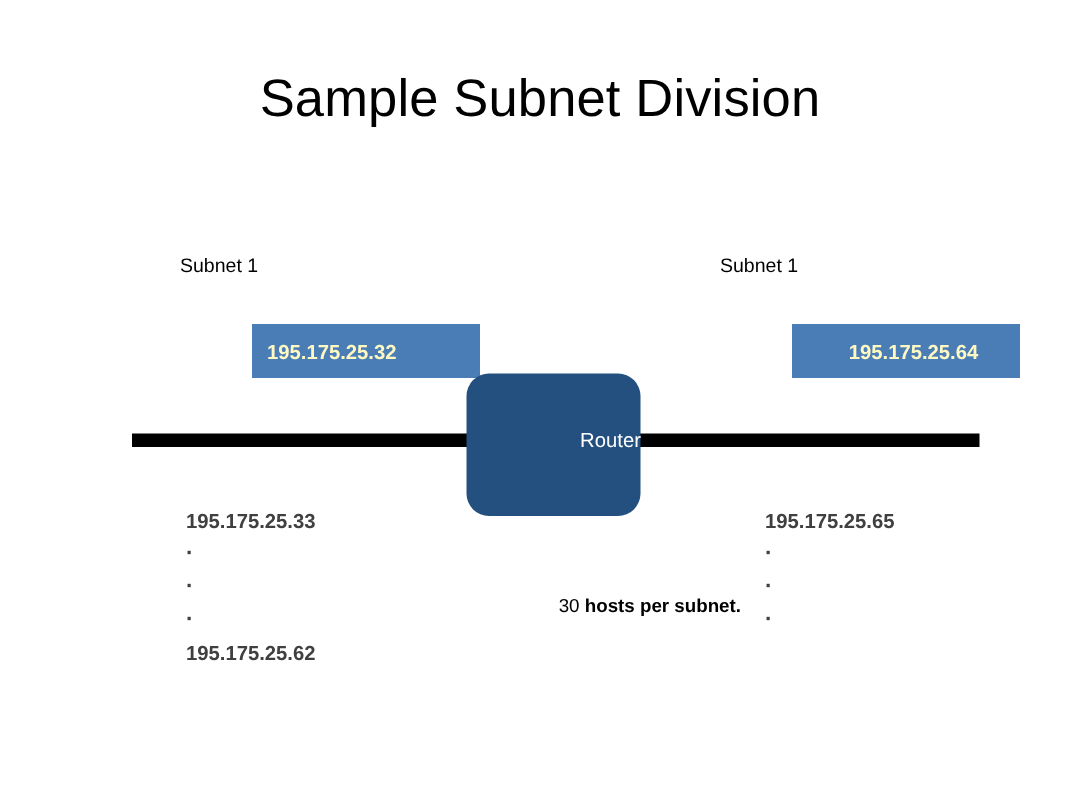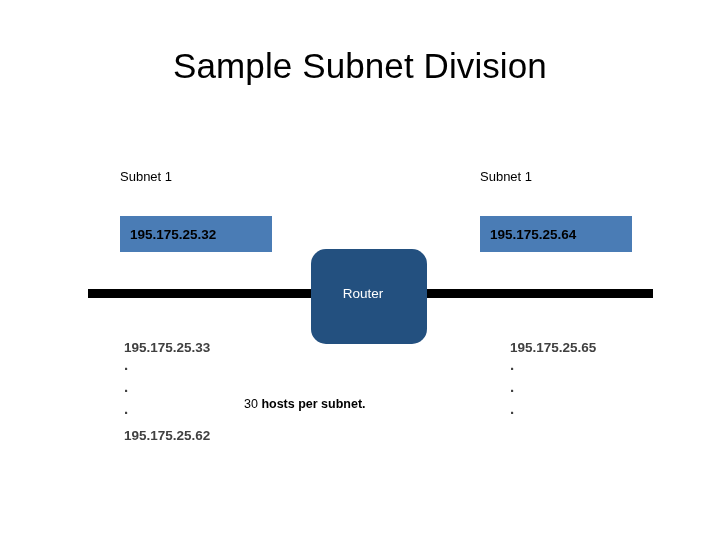--- a/index.html
+++ b/index.html
@@ -47,30 +47,31 @@
   }
   .subnet-caption.left  { left: 120px; top: 169px; width: 152px; }
   .subnet-caption.right { left: 480px; top: 169px; width: 152px; }
 
   
   .addr-box {
     position: absolute;
     height: 36px;
     box-sizing: border-box;
     background: #4a7cb5;
-    color: #000000;
+    color: #fef9c3;
     font-size: 13.5px;
     font-weight: 700;
     display: flex;
     align-items: center;
     padding-left: 10px;
     white-space: nowrap;
+    margin-left: 48px;
   }
   .addr-box.left  { left: 120px; top: 216px; width: 152px; }
-  .addr-box.right { left: 480px; top: 216px; width: 152px; }
+  .addr-box.right { left: 480px; top: 216px; width: 152px; justify-content: center; }
 
   
   .backbone {
     position: absolute;
     left: 88px;
     top: 289px;
     width: 565px;
     height: 9px;
     background: #000000;
   }
@@ -89,20 +90,21 @@
     position: absolute;
     left: 311px;
     top: 286px;
     width: 116px;
     text-align: center;
     text-indent: -12px;
     font-size: 13.5px;
     font-weight: 400;
     color: #ffffff;
     white-space: nowrap;
+    padding-left: 44px;
   }
 
   
   .host-range {
     position: absolute;
     top: 341px;
     font-size: 13.5px;
     font-weight: 700;
     color: #404040;
     line-height: 1;
@@ -119,21 +121,21 @@
     font-size: 15px;
     line-height: 12px;
   }
 
   
   .hosts-note {
     position: absolute;
     left: 244px;
     top: 397px;
     width: 250px;
-    text-align: left;
+    text-align: right;
     font-size: 12.5px;
     font-weight: 700;
     color: #000000;
     white-space: nowrap;
   }
   .hosts-note .count {
     font-weight: 400;
   }
 </style>
 </head>

